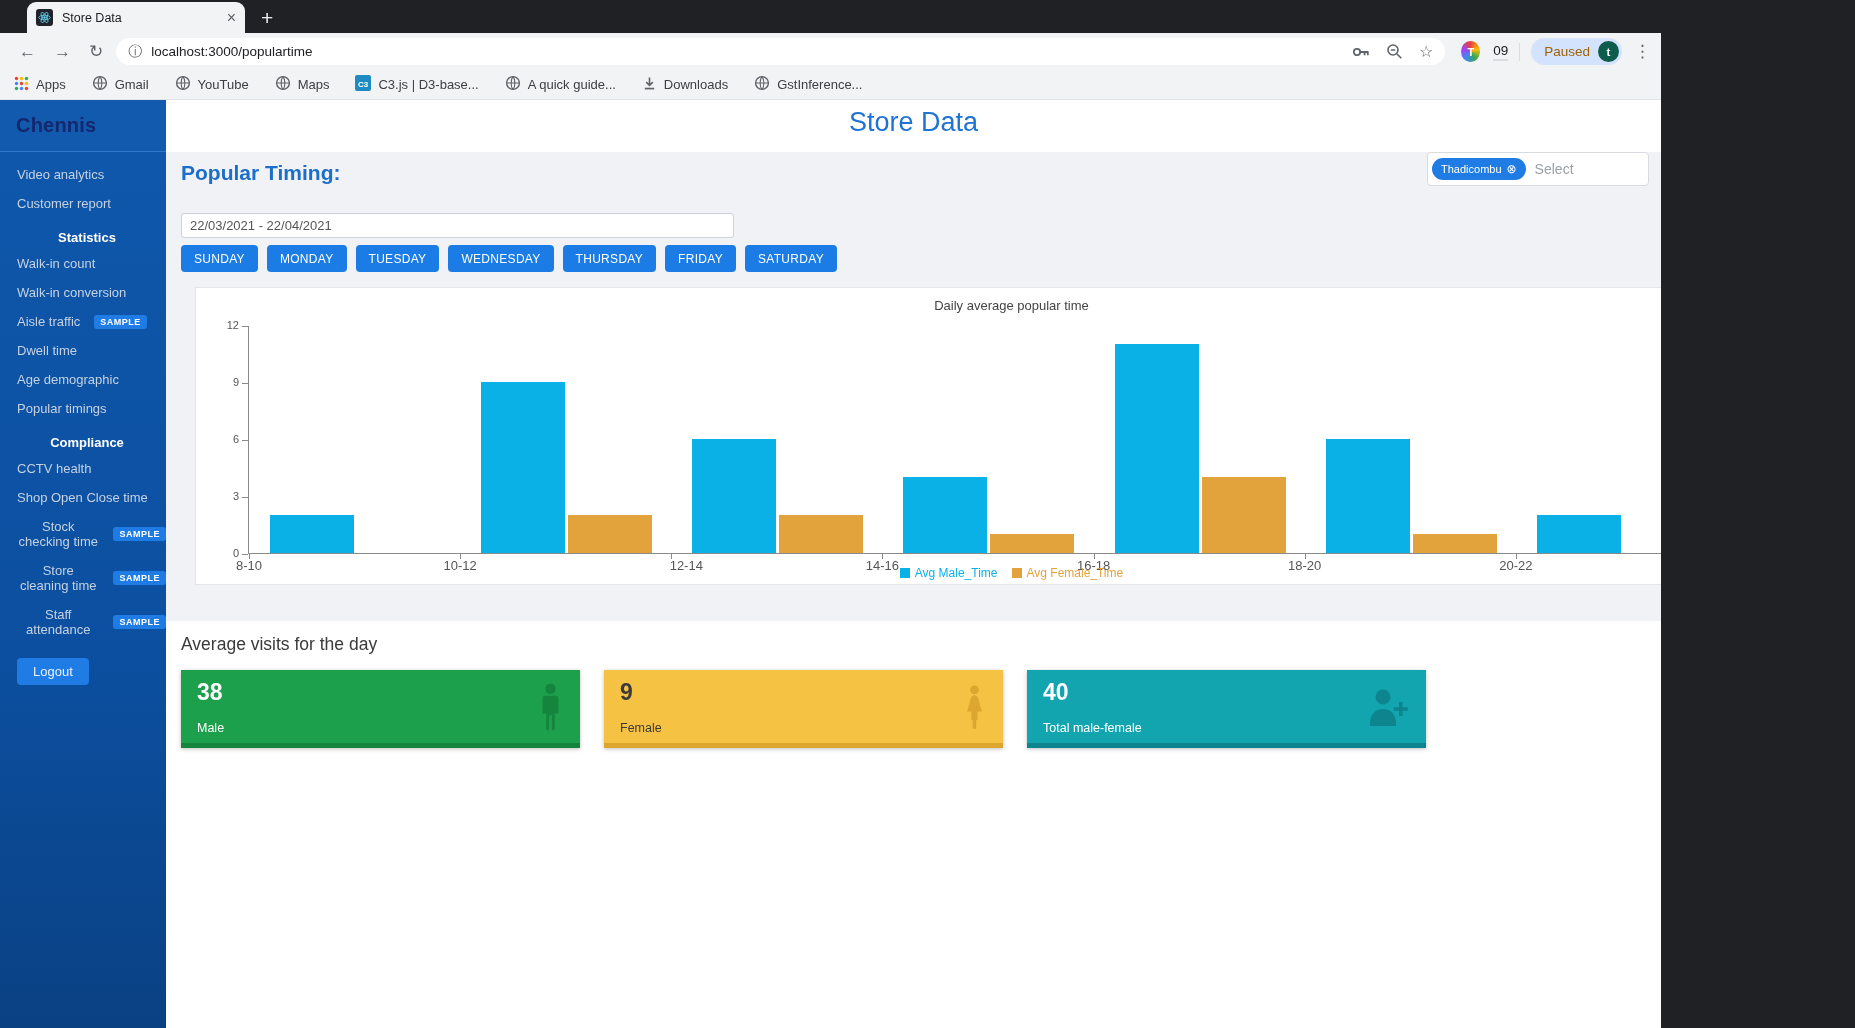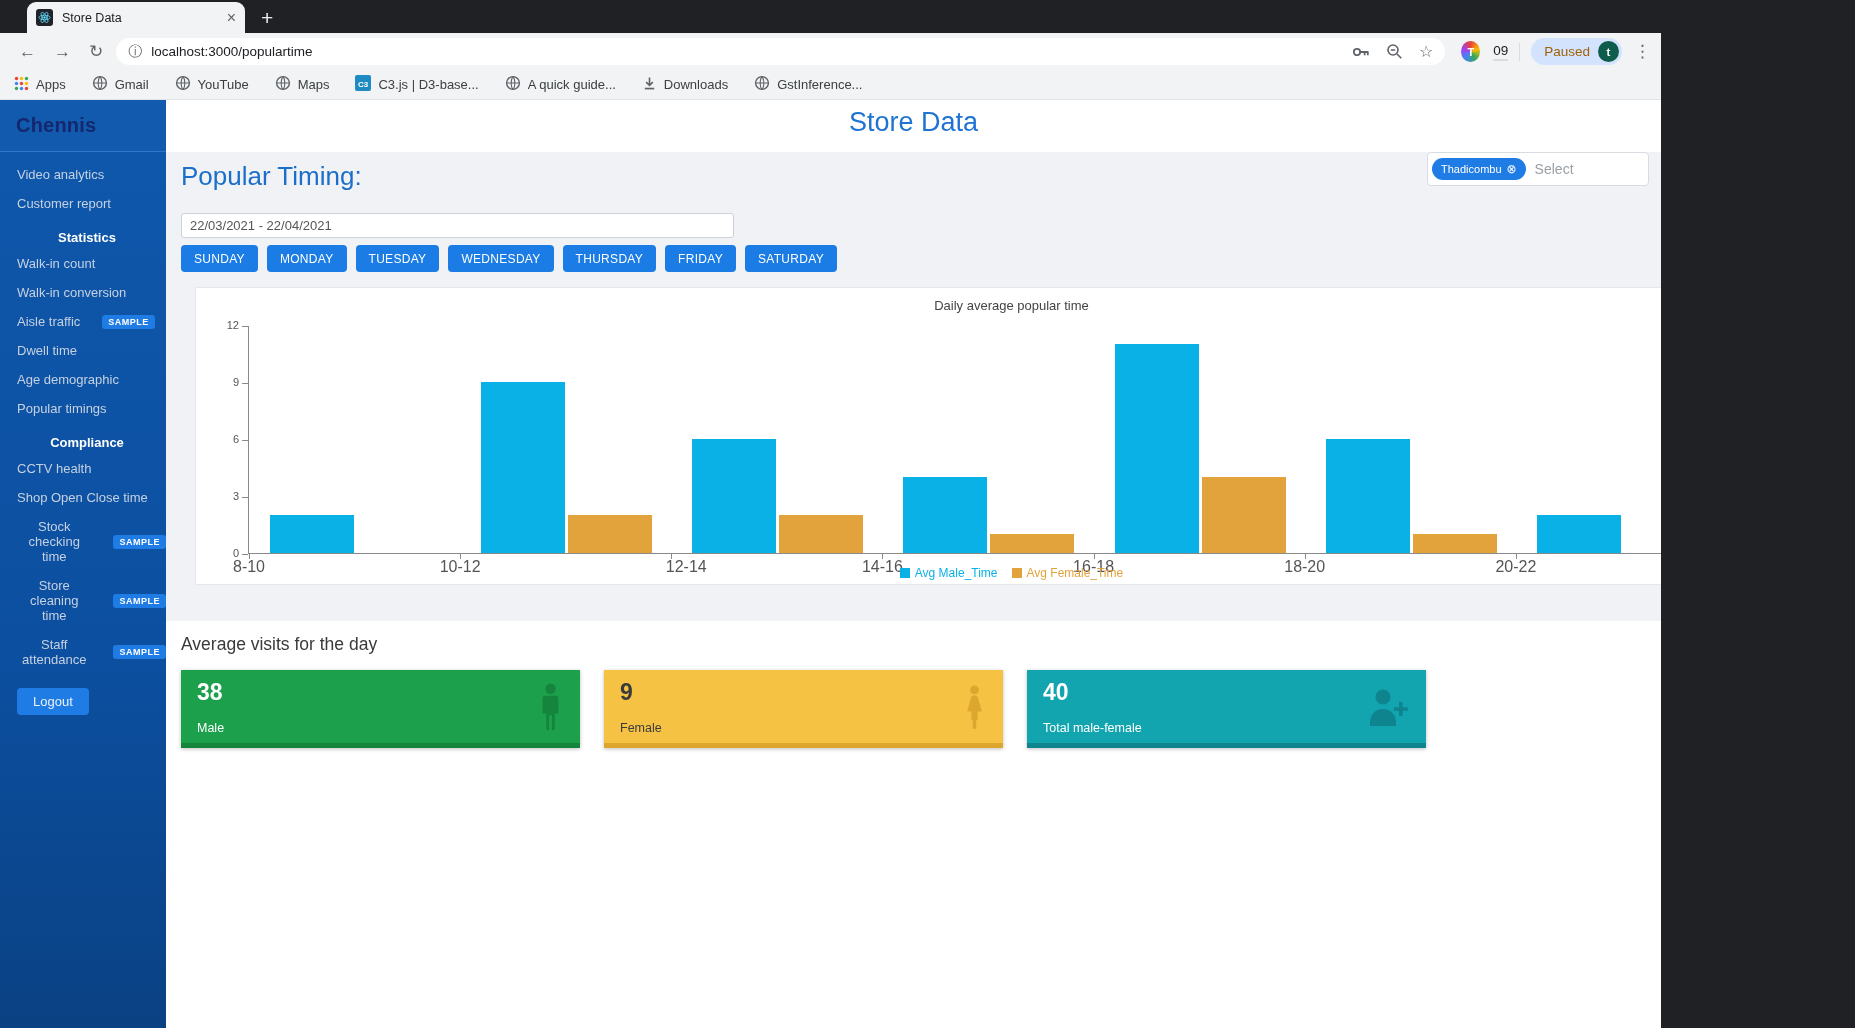--- a/index.html
+++ b/index.html
@@ -32,42 +32,42 @@
 
   
   .app{position:absolute;top:100px;left:0;right:0;bottom:0;background:#fff;}
   .sidebar{position:absolute;left:0;top:0;width:166px;bottom:0;background:linear-gradient(180deg,#0f58ac 0%,#0c4fa0 60%,#0a4183 100%);}
   .logo-block{height:52px;background:#115aae;border-bottom:1px solid #2f77cd;display:flex;align-items:center;padding-left:16px;}
   .logo-text{font-size:20px;font-weight:bold;color:#15276d;letter-spacing:.2px;text-align:center;}
   .side-nav{padding-top:8px;text-align:center;}
   .side-header{font-size:13px;font-weight:bold;color:#ffffff;padding:12px 0 4px 8px;}
   .side-item{display:flex;align-items:center;padding:7px 0 7px 17px;cursor:pointer;}
   .side-label{font-size:13px;color:#c5d1e1;}
-  .sample-badge{background:#1f7ce5;color:#fff;font-size:9px;font-weight:bold;letter-spacing:.5px;padding:2px 6px;border-radius:3px;margin-left:22px;}
+  .sample-badge{background:#1f7ce5;color:#fff;font-size:9px;font-weight:bold;letter-spacing:.5px;padding:2px 6px;border-radius:3px;margin-left:14px;}
   .logout-btn{margin:14px 0 0 17px;padding:6px 16px;background:#1f7ce5;color:#e9f1fc;border:none;border-radius:4px;font-size:13px;font-family:inherit;}
 
   .main{position:absolute;left:166px;top:0;right:0;bottom:0;background:#fff;}
   .page-title{margin:0;padding-top:7px;text-align:center;font-size:27px;font-weight:500;color:#1e73d3;}
   .panel{position:absolute;top:52px;left:0;right:0;height:469px;background:#f0f2f6;}
-  .panel-head-title{position:absolute;top:9px;left:15px;font-size:26px;font-weight:400;color:#1b6ec9;margin:0;}
+  .panel-head-title{position:absolute;top:9px;left:15px;font-size:21px;font-weight:700;color:#1b6ec9;margin:0;}
   .store-select{position:absolute;top:0;right:12px;width:222px;height:34px;background:#fff;border:1px solid #d8dce1;border-radius:4px;display:flex;align-items:center;padding:0 8px 0 4px;}
   .select-chip{background:#1f7ce5;color:#fff;font-size:11px;border-radius:13px;padding:5px 9px;display:flex;align-items:center;gap:5px;}
   .chip-x{font-size:12px;line-height:1;}
   .select-placeholder{color:#9aa0a6;font-size:14px;margin-left:9px;}
   .daterange{position:absolute;top:61px;left:15px;width:553px;height:25px;border:1px solid #cbd2d9;border-radius:3px;font-size:13px;color:#555;padding:0 8px;background:#fff;font-family:inherit;}
   .days{position:absolute;top:93px;left:15px;display:flex;gap:9px;}
   .day-btn{height:27px;background:#1b7ce5;color:#fff;border:none;border-radius:4px;font-size:12px;padding:0 13px;letter-spacing:.3px;font-family:inherit;}
 
   .chart-card{position:absolute;top:135px;left:29px;width:1633px;height:298px;background:#fff;border:1px solid #e4e7ea;}
   .chart-title{text-align:center;font-size:13px;color:#444;margin-top:10px;}
   .plot{position:absolute;left:52px;top:38px;width:1478px;height:228px;border-left:1px solid #8a8a8a;border-bottom:1px solid #8a8a8a;}
   .ytick{position:absolute;left:-7px;width:6px;height:1px;background:#8a8a8a;}
   .ylab{position:absolute;left:-46px;width:36px;text-align:right;font-size:11px;color:#555;}
   .xtick{position:absolute;bottom:-6px;width:1px;height:5px;background:#8a8a8a;}
-  .xlab{position:absolute;top:100%;margin-top:5px;transform:translateX(-50%);font-size:16px;color:#555;white-space:nowrap;}
+  .xlab{position:absolute;top:100%;margin-top:5px;transform:translateX(-50%);font-size:13px;color:#555;white-space:nowrap;}
   .bar{position:absolute;bottom:0;}
   .legend{position:absolute;top:278px;left:0;right:0;display:flex;justify-content:center;gap:14px;}
   .legend-item{display:flex;align-items:center;gap:5px;font-size:12px;}
   .legend-swatch{width:10px;height:10px;}
 
   .visits-heading{position:absolute;top:534px;left:15px;font-size:17.5px;font-weight:500;color:#3a3a3a;margin:0;}
   .cards{position:absolute;top:570px;left:15px;display:flex;gap:24px;}
   .stat-card{width:399px;height:78px;position:relative;box-shadow:0 1px 4px rgba(0,0,0,.25);}
   .card-value{position:absolute;top:9px;left:16px;font-size:23px;font-weight:bold;}
   .card-label{position:absolute;bottom:13px;left:16px;font-size:12.5px;}

